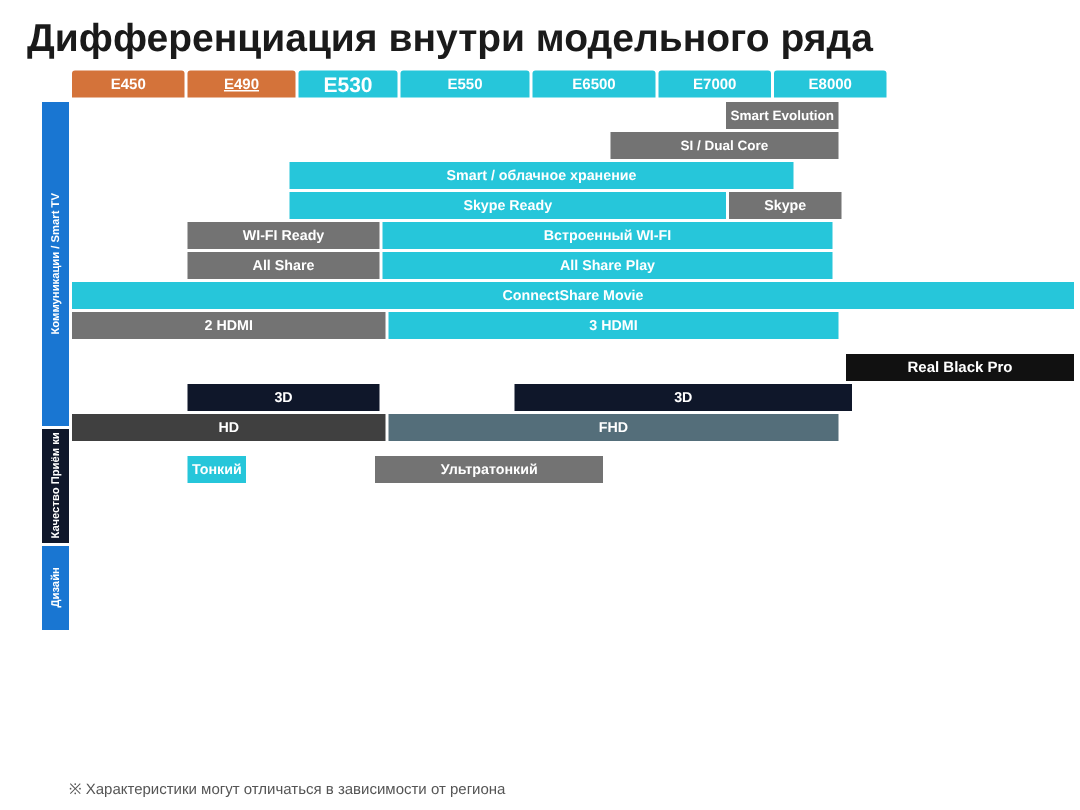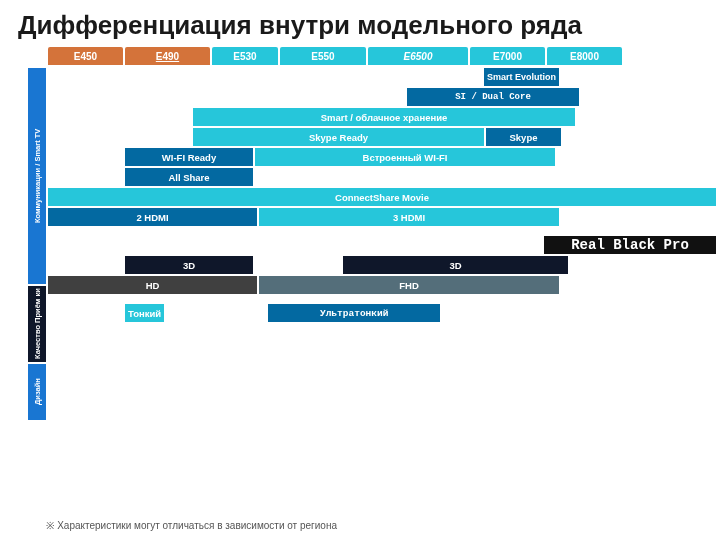--- a/index.html
+++ b/index.html
@@ -79,61 +79,61 @@
       font-size: 9.5px;
       font-weight: bold;
       color: #fff;
       text-align: right;
       padding: 1px 3px;
       white-space: nowrap;
     }
 
     
     .w1 { width: 75px; flex-shrink: 0; }   
-    .w2 { width: 85px; flex-shrink: 0; text-decoration: underline; }   
+    .w2 { width: 72px; flex-shrink: 0; text-decoration: underline; }   
     .w3 { width: 66px; flex-shrink: 0; }   
     .w4 { width: 86px; flex-shrink: 0; }   
-    .w5 { width: 100px; flex-shrink: 0; font-style: italic; }   
+    .w5 { width: 82px; flex-shrink: 0; }   
     .w6 { width: 75px; flex-shrink: 0; }   
     .w7 { width: 75px; flex-shrink: 0; }   
 
     
     .w12 { width: 143px; flex-shrink: 0; }
     .w23 { width: 128px; flex-shrink: 0; }
-    .w67 { width: 172px; flex-shrink: 0; font-family: Liberation Mono, monospace; }
+    .w67 { width: 152px; flex-shrink: 0; }
     .w456 { width: 225px; flex-shrink: 0; }
     .w567 { width: 225px; flex-shrink: 0; }
     .w4567 { width: 300px; flex-shrink: 0; }
     .w3456 { width: 291px; flex-shrink: 0; }
-    .w34567 { width: 382px; flex-shrink: 0; }
+    .w34567 { width: 336px; flex-shrink: 0; }
     .w12345 { width: 357px; flex-shrink: 0; }
     .w123 { width: 209px; flex-shrink: 0; }
 
     .bg-cyan { background: #26c6da; }
-    .bg-dcyan { background: #0369a1; }
+    .bg-dcyan { background: #737373; }
     .bg-blue { background: #1976d2; }
     .bg-gray { background: #0f172a; }
     .bg-dgray { background: #546e7a; }
     .bg-lgray { background: #404040; }
     .bg-black { background: #111111; color: #fff; }
     .bg-empty { background: transparent; }
     .bg-orange { background: #d4733a; }
 
     
     .section-gap { height: 6px; flex-shrink: 0; }
   </style>
 </head>
 <body>
 
 <div class="page-title">Дифференциация внутри модельного ряда</div>
 
 <div style="display:flex; flex-direction:row; gap:2px; margin: 0 0 0 48px; padding-bottom:2px;">
   <div class="c w1 bg-orange" style="height:18px; font-size:10px; border-radius:2px 2px 0 0;">E450</div>
   <div class="c w2 bg-orange" style="height:18px; font-size:10px; border-radius:2px 2px 0 0;">E490</div>
-  <div class="c w3 bg-cyan" style="height:18px; font-size:10px; border-radius:2px 2px 0 0;">E530</div>
+  <div class="c w3 bg-cyan" style="height:18px; font-size:14px; border-radius:2px 2px 0 0;">E530</div>
   <div class="c w4 bg-cyan" style="height:18px; font-size:10px; border-radius:2px 2px 0 0;">E550</div>
   <div class="c w5 bg-cyan" style="height:18px; font-size:10px; border-radius:2px 2px 0 0;">E6500</div>
   <div class="c w6 bg-cyan" style="height:18px; font-size:10px; border-radius:2px 2px 0 0;">E7000</div>
   <div class="c w7 bg-cyan" style="height:18px; font-size:10px; border-radius:2px 2px 0 0;">E8000</div>
 </div>
 
 <div class="grid-container">
 
   <div class="vertical-labels">
     <div class="v-label bg-blue" style="flex: 0 0 216px; font-size:7.5px;">Коммуникации / Smart TV</div>
@@ -169,37 +169,38 @@
 
     <div class="r">
       <div class="c bg-empty w1" style=""></div>
       <div class="c bg-dcyan w23">WI-FI Ready</div>
       <div class="c bg-cyan w4567">Встроенный WI-FI</div>
     </div>
 
     <div class="r">
       <div class="c bg-empty w1" style=""></div>
       <div class="c bg-dcyan w23">All Share</div>
+      <div class="c bg-cyan w4567">All Share Play</div>
     </div>
 
     <div class="r">
       <div class="c bg-cyan" style="width:100%; flex:1;">ConnectShare Movie</div>
     </div>
 
     <div class="r">
       <div class="c bg-dcyan w123">2 HDMI</div>
       <div class="c bg-cyan w4567">3 HDMI</div>
     </div>
 
 
     <div class="section-gap"></div>
 
     <div class="r">
       <div class="c bg-empty" style="flex:1;"></div>
-      <div class="c bg-black w67" style="font-size:14px;">Real Black Pro</div>
+      <div class="c bg-black w67" style="font-size:10px;">Real Black Pro</div>
     </div>
 
     <div class="r">
       <div class="c bg-empty w1" style=""></div>
       <div class="c bg-gray w23">3D</div>
       <div class="c bg-empty w4" style=""></div>
       <div class="c bg-gray w567">3D</div>
     </div>
 
     <div class="r">

